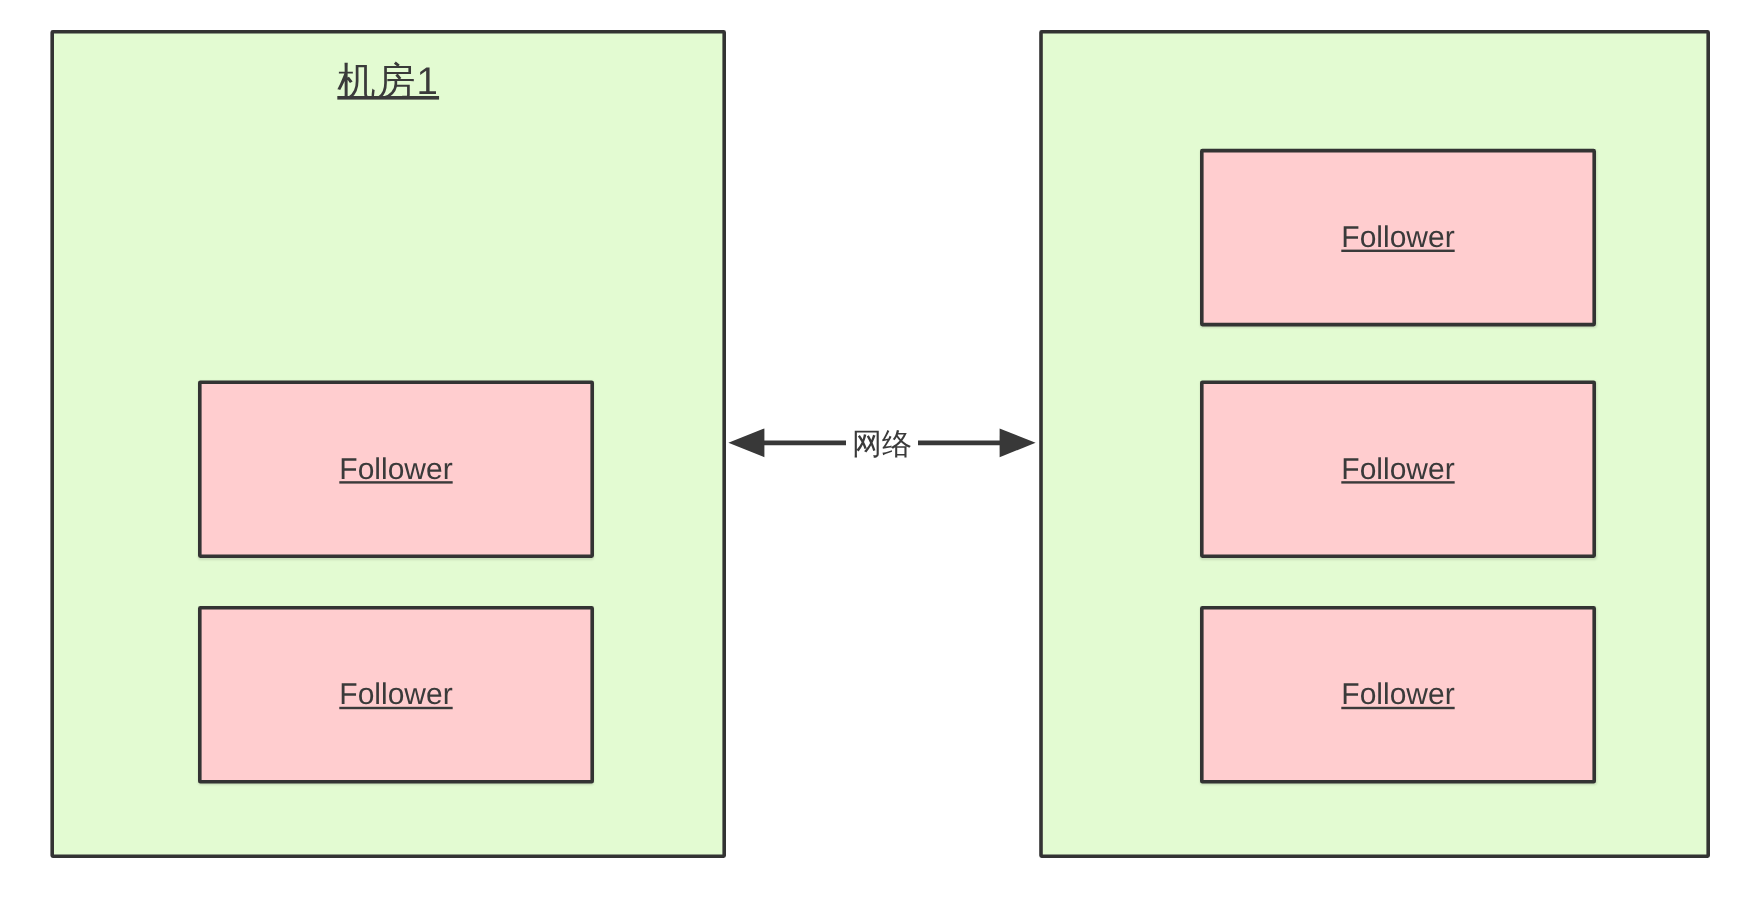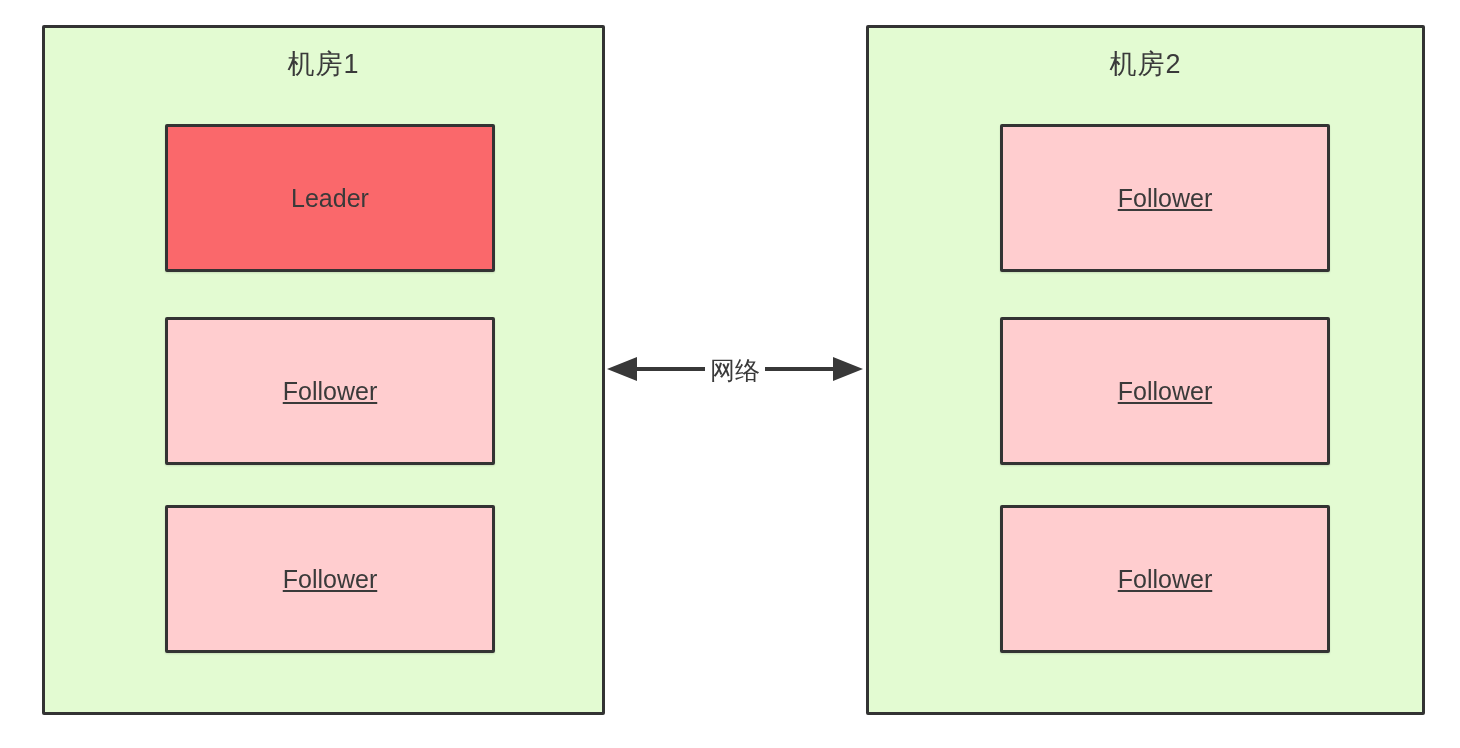--- a/index.html
+++ b/index.html
@@ -21,22 +21,23 @@
     background: var(--datacenter-fill, #e3fbd2);
     border: 3px solid var(--border, #333333);
     border-radius: 2px;
   }
   .dc--1 { left: 42px;  width: 563px; }
   .dc--2 { left: 866px; width: 559px; }
   .dc-title {
     position: absolute;
     top: 18px; left: 0; right: 0;
     text-align: center;
-    font-size: 27px;
+    font-size: 32px;
     letter-spacing: 1px;
+    text-decoration: underline;
   }
   .node {
     position: absolute;
     width: 330px; height: 148px;
     border: 3px solid var(--border, #333333);
     border-radius: 2px;
     display: flex; align-items: center; justify-content: center;
     font-size: 25px;
     box-shadow: 0 1px 2px rgba(0,0,0,0.12);
   }
@@ -67,33 +68,29 @@
   }
 </style>
 </head>
 <body>
 
 <div class="canvas">
 
   <section class="datacenter dc--1">
     <div class="dc-title">机房1</div>
 
-    <div class="node node--leader pos-0">
-      <span>Leader</span>
-    </div>
     <div class="node node--follower pos-1">
       <span>Follower</span>
     </div>
     <div class="node node--follower pos-2">
       <span>Follower</span>
     </div>
   </section>
 
   <section class="datacenter dc--2">
-    <div class="dc-title">机房2</div>
 
     <div class="node node--follower pos-0">
       <span>Follower</span>
     </div>
     <div class="node node--follower pos-1">
       <span>Follower</span>
     </div>
     <div class="node node--follower pos-2">
       <span>Follower</span>
     </div>

